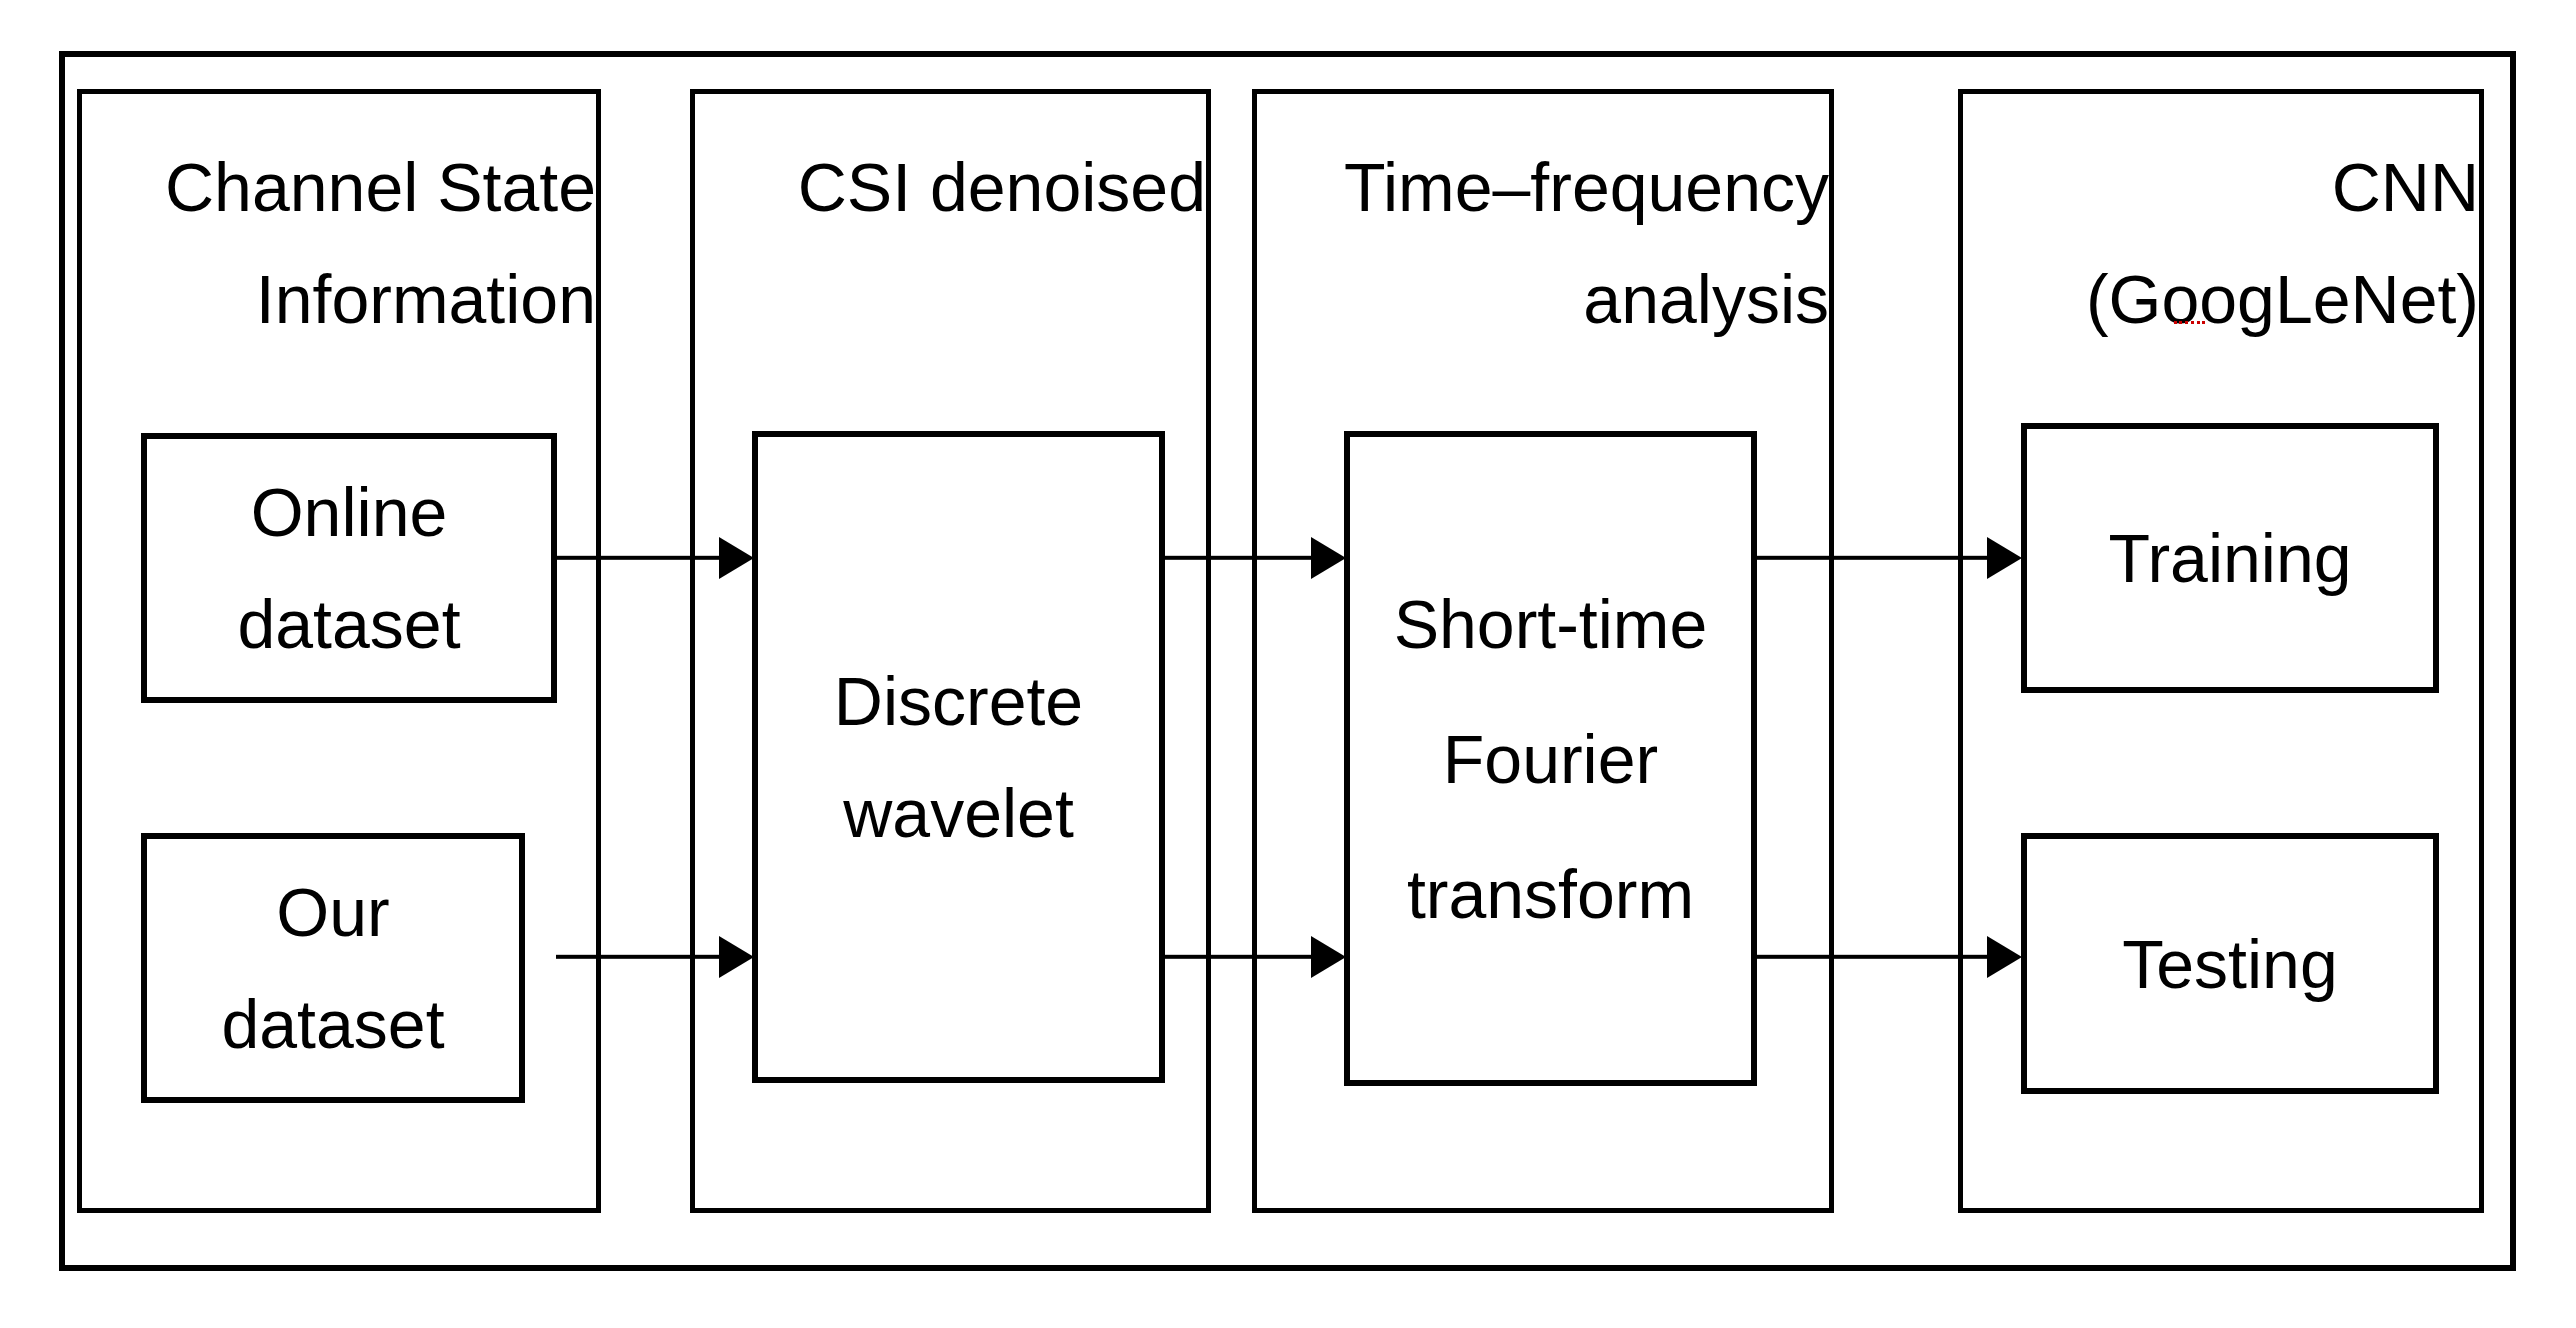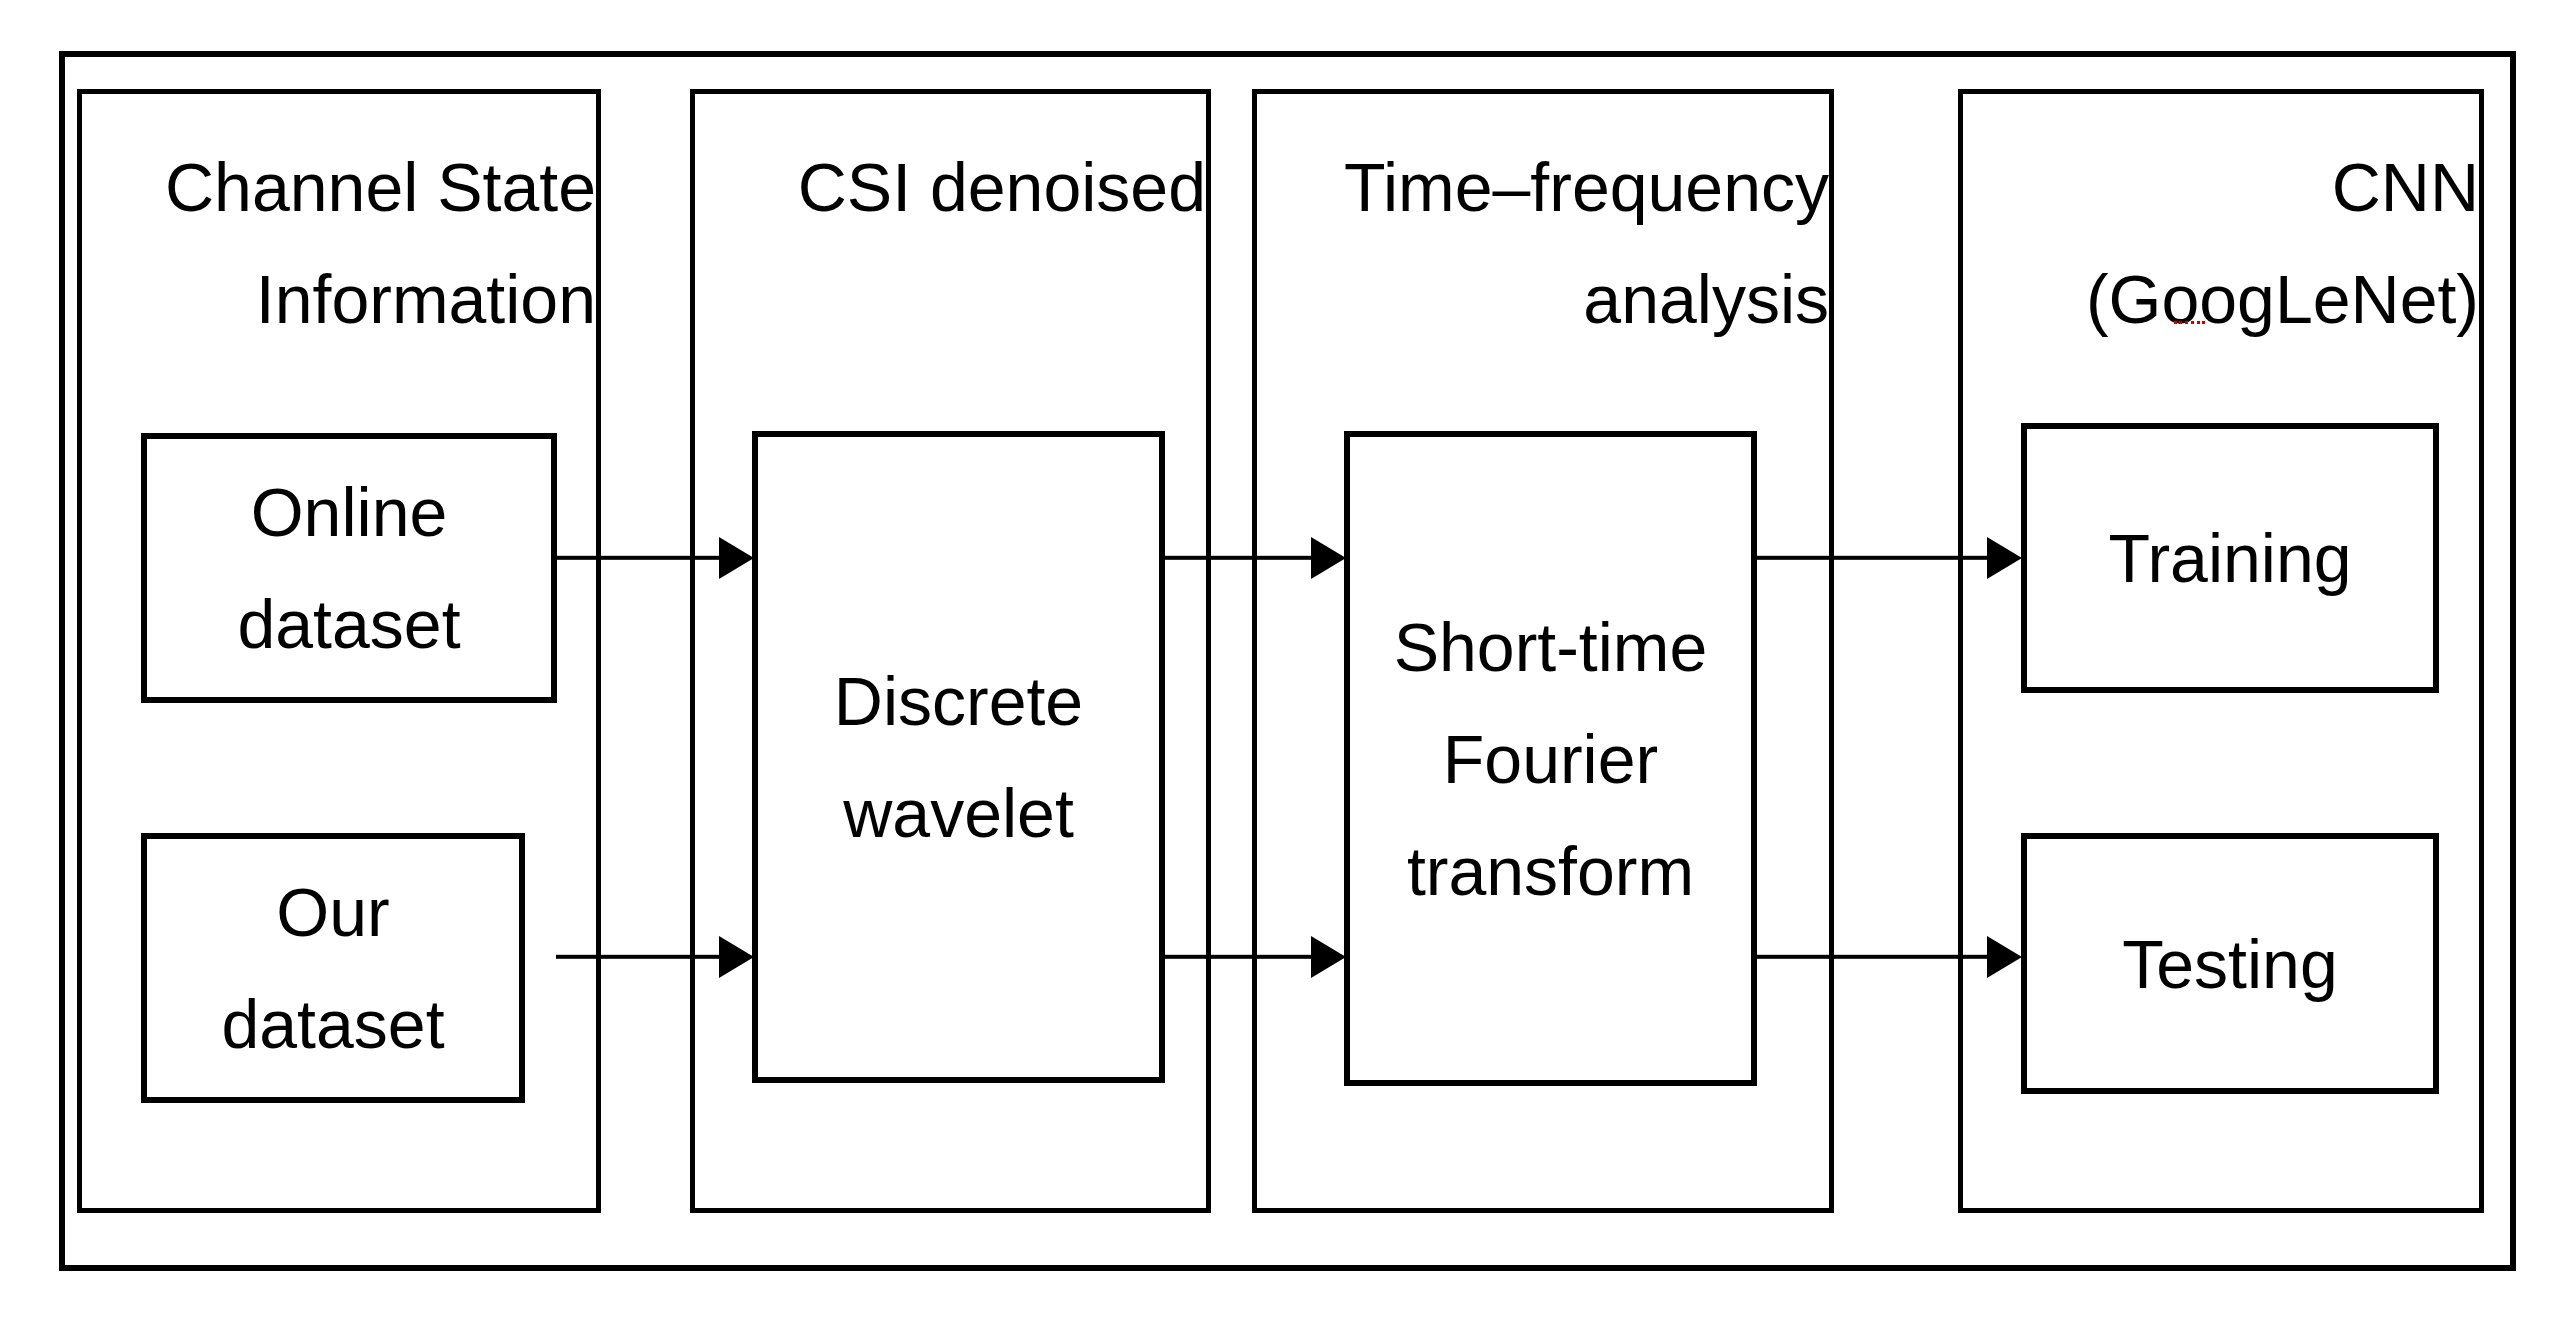--- a/index.html
+++ b/index.html
@@ -59,21 +59,21 @@
     text-align: center;
     font-size: 68px;
     line-height: 112px;
     z-index: 2;
   }
   .node .line { display: block; }
 
   #node-online   { left: 141px;  top: 433px; width: 416px; height: 270px; }
   #node-our      { left: 141px;  top: 833px; width: 384px; height: 270px; }
   #node-dwt      { left: 752px;  top: 431px; width: 413px; height: 652px; }
-  #node-stft     { left: 1344px; top: 431px; width: 413px; height: 655px; }
+  #node-stft     { left: 1344px; top: 431px; width: 413px; height: 655px; gap: 23px; }
   #node-training { left: 2021px; top: 423px; width: 418px; height: 270px; }
   #node-testing  { left: 2021px; top: 833px; width: 418px; height: 261px; text-align: center; }
 
   .arrow {
     position: absolute;
     height: 44px;
     z-index: 3;
   }
   .arrow .arrow-line {
     position: absolute;

